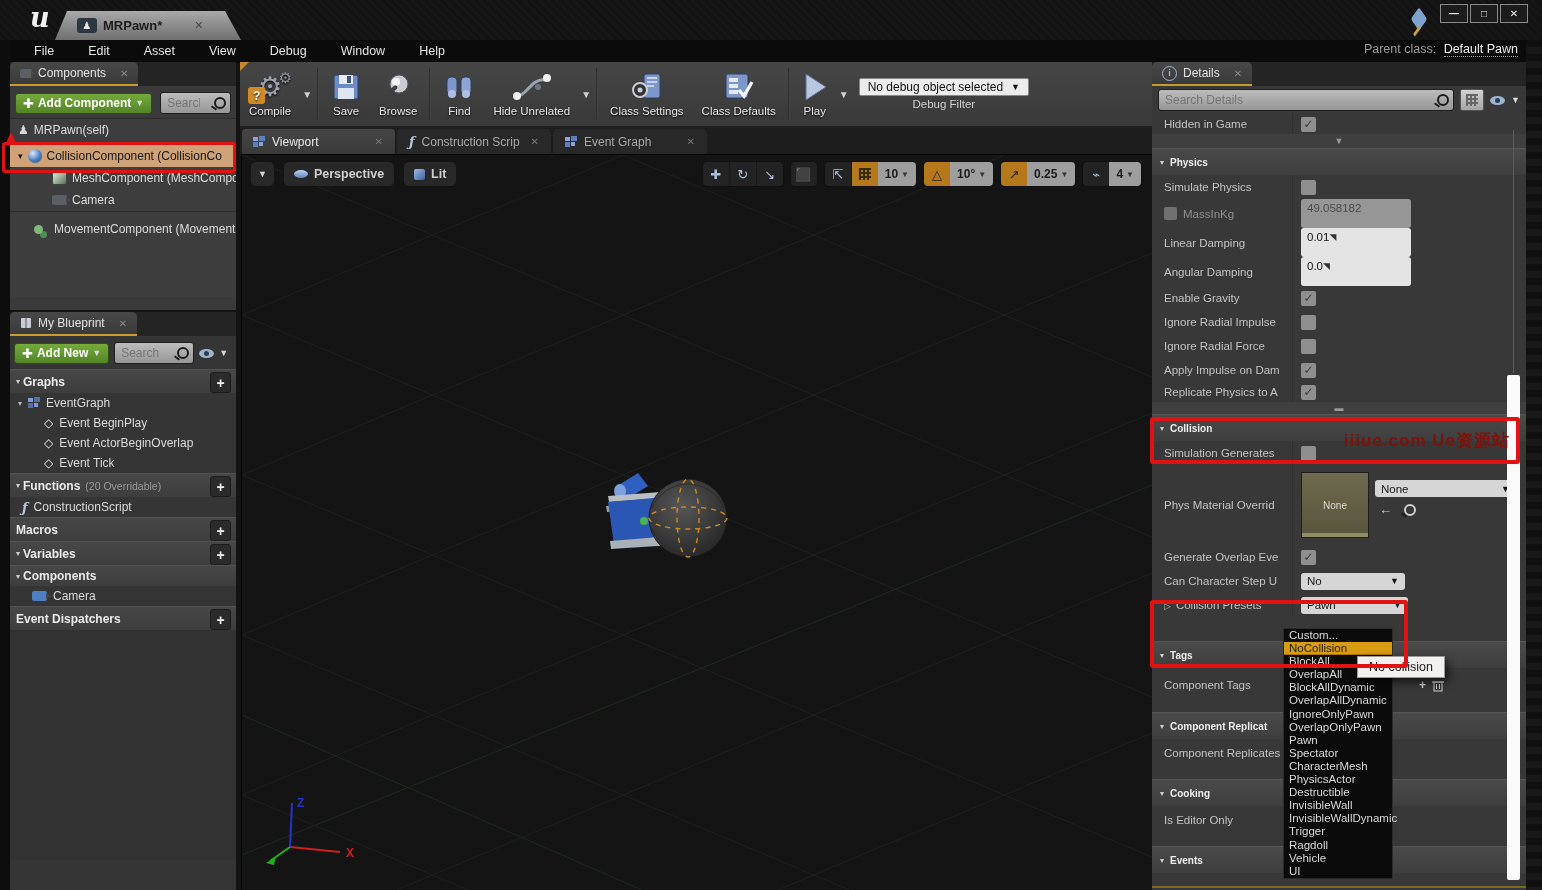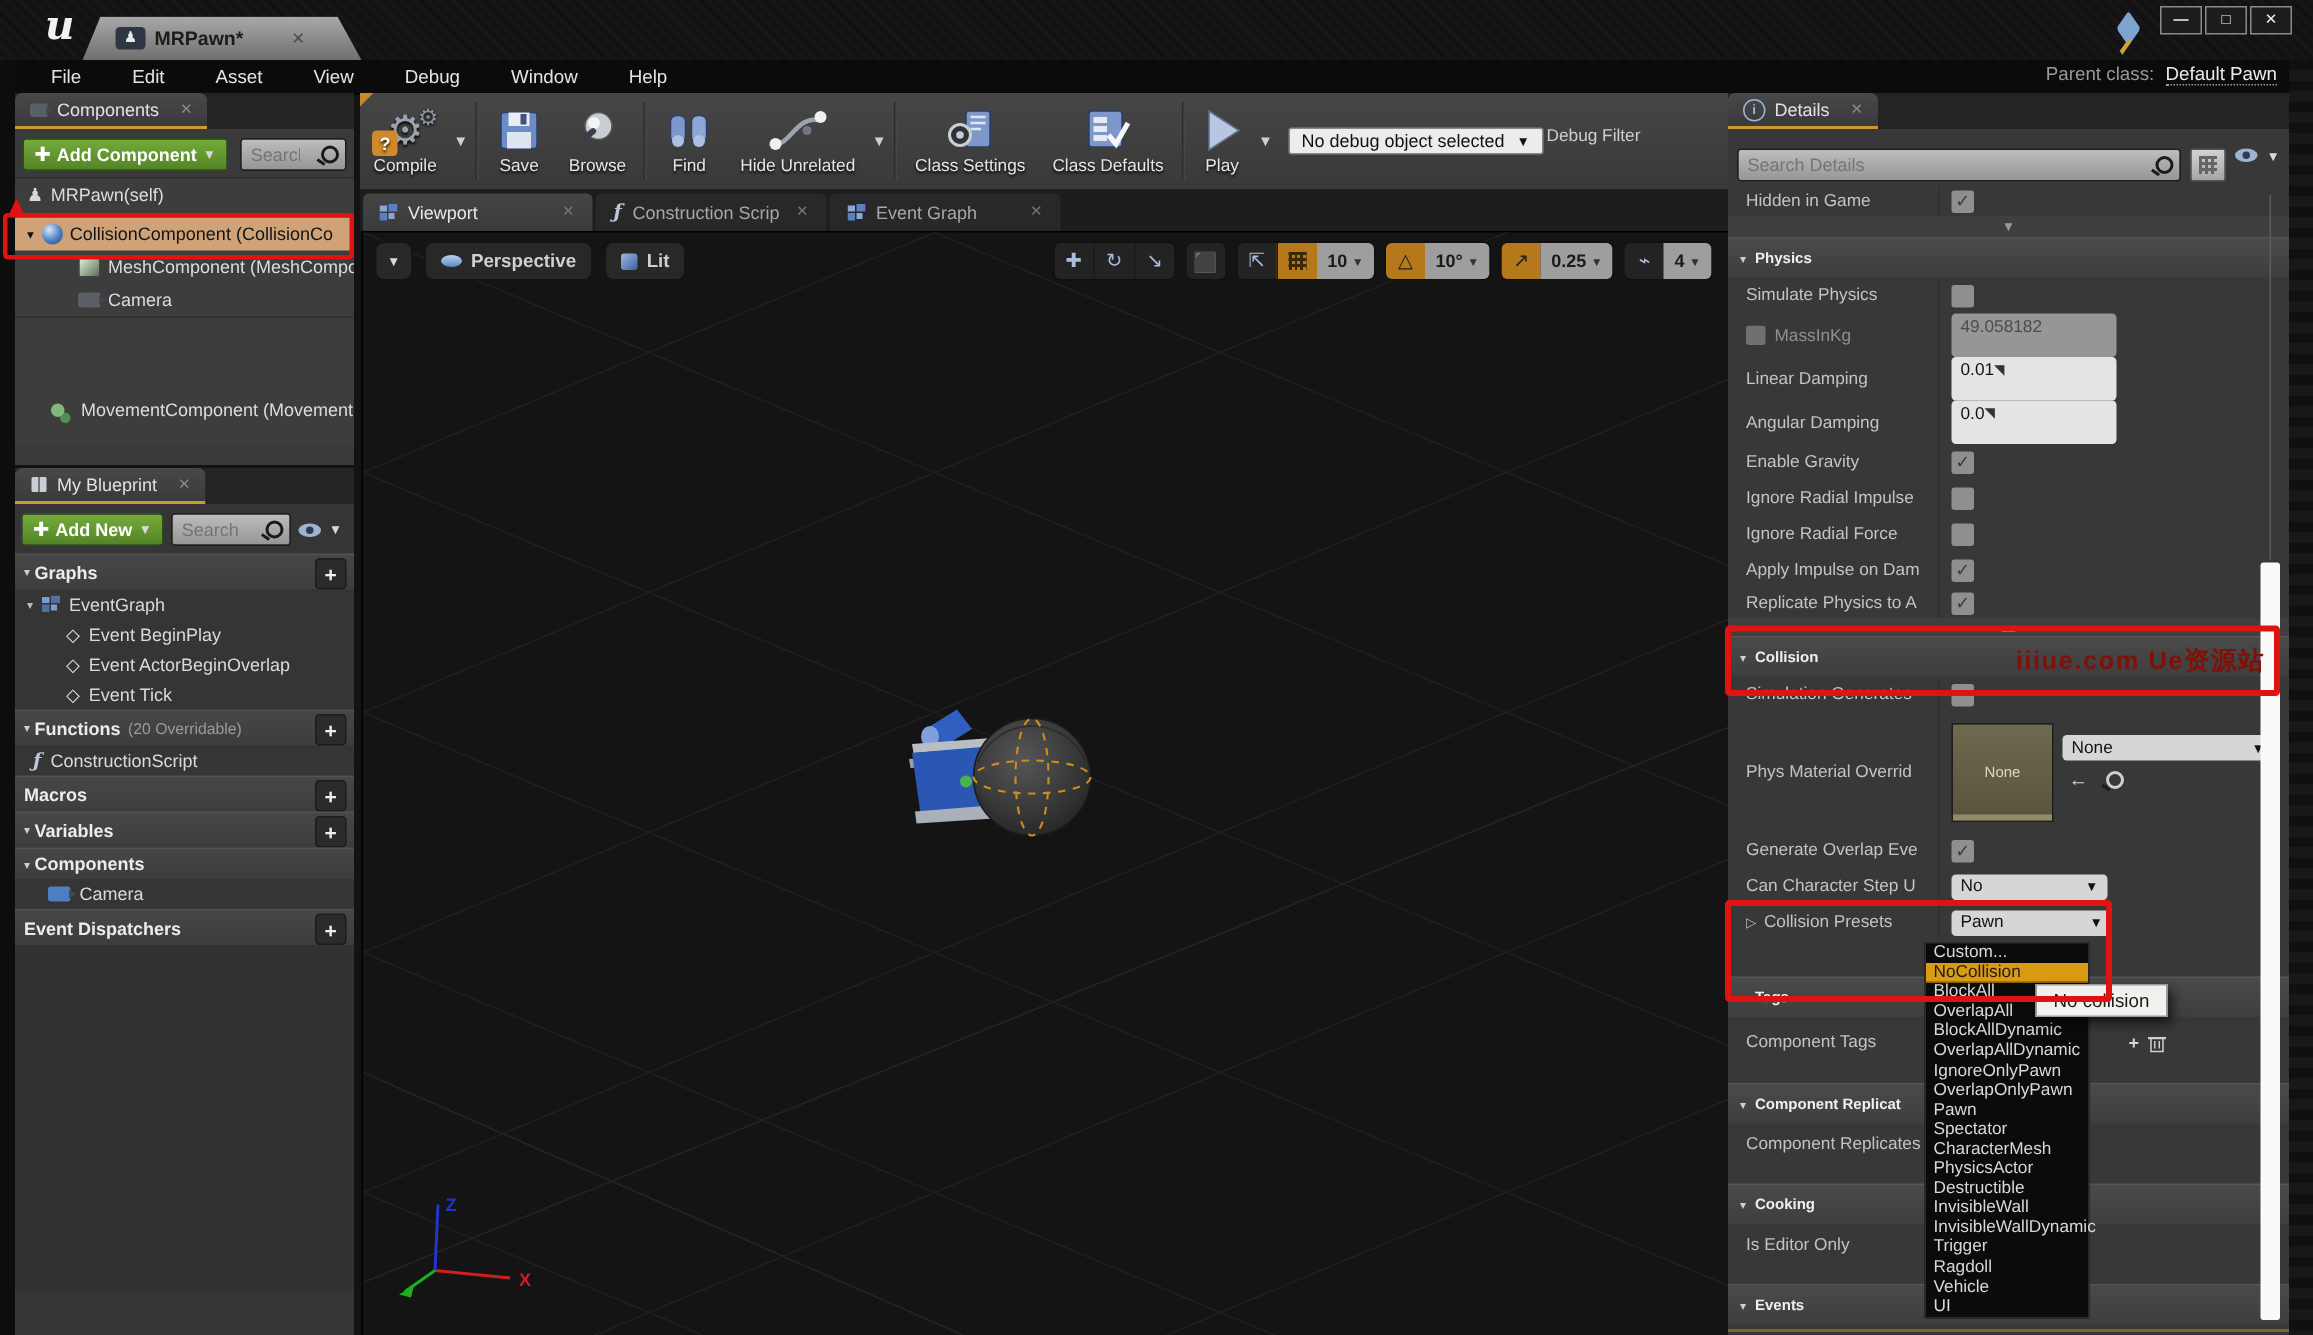--- a/index.html
+++ b/index.html
@@ -62,21 +62,21 @@
 
   
   #components-panel{position:absolute;left:10px;top:62px;width:226px;height:248px;background:#3a3a3a;}
   #comp-head{display:flex;align-items:center;gap:8px;padding:6px 5px 4px 5px;}
   #comp-search{width:72px;}
   .treearea{background:#3d3d3d;border-top:1px solid #2c2c2c;height:178px;}
   .trow{height:22px;display:flex;align-items:center;gap:5px;color:#dcdcdc;font-size:12px;
     padding-left:8px;white-space:nowrap;overflow:hidden;}
   .trow.sel{background:#cfa377;color:#141414;}
   .exp{font-size:9px;color:#111;}
-  .ind1{padding-left:24px;margin-top:44px;} .ind2{padding-left:42px;}
+  .ind1{padding-left:24px;} .ind2{padding-left:42px;}
   .i-ball{width:14px;height:14px;border-radius:50%;flex:none;
     background:radial-gradient(circle at 35% 30%,#d8e9fa,#4d7ec0 55%,#24477e);}
   .i-mesh{width:13px;height:12px;flex:none;background:linear-gradient(135deg,#e8efe2,#8fa48a 60%,#5c6e58);
     border:1px solid #3c463a;border-radius:2px;}
   .i-bird{color:#d8d8d8;font-size:12px;flex:none;}
   .i-cam{width:15px;height:10px;flex:none;background:#5a5f66;border-radius:2px;position:relative;}
   .i-cam:after{content:"";position:absolute;right:-4px;top:2px;border-left:5px solid #43474d;
     border-top:3px solid transparent;border-bottom:3px solid transparent;}
   .i-move{width:9px;height:9px;border-radius:50%;flex:none;background:#7fb879;
     box-shadow:5px 5px 0 -1px #4e8f52;margin-right:6px;}
@@ -108,21 +108,21 @@
   .tbitem{display:flex;flex-direction:column;align-items:center;gap:2px;padding:0 9px;color:#e6e6e6;
     font-size:11.5px;text-shadow:0 1px 2px #000;}
   .tbsep{width:2px;height:52px;background:linear-gradient(90deg,#262626,#4d4d4d);margin:0 3px;}
   .tbcaret{color:#cfcfcf;font-size:10px;margin:0 2px;}
   .icn{height:32px;display:flex;align-items:center;justify-content:center;}
   #compile-icn{position:relative;width:40px;}
   #compile-icn .gear{color:#9aa2ad;font-size:27px;line-height:27px;}
   #compile-icn .gear2{position:absolute;right:-2px;top:-2px;font-size:15px;color:#8b93a0;}
   #compile-icn .qbox{position:absolute;left:-2px;bottom:-1px;width:17px;height:17px;background:#d08a28;
     border-radius:3px;color:#fff;font-weight:bold;font-size:12px;display:flex;align-items:center;justify-content:center;}
-  #debugbox{display:flex;flex-direction:row;align-items:flex-start;gap:2px;margin-left:8px;}
+  #debugbox{display:flex;flex-direction:column;align-items:center;gap:2px;margin-left:8px;}
   #debug-dd{background:#ececec;border:1px solid #888;border-radius:2px;color:#111;
     font-size:12px;padding:1px 8px;display:flex;gap:8px;align-items:center;}
   #debug-dd .caret{color:#111;}
   #debugfilter{color:#cfcfcf;font-size:11.5px;}
 
   
   #doctabs{position:absolute;left:240px;top:127px;width:912px;height:27px;background:#1d1d1d;
     display:flex;align-items:flex-end;gap:2px;padding-left:2px;box-sizing:border-box;}
   .dtab{height:25px;display:flex;align-items:center;gap:7px;padding:0 12px;border-radius:4px 4px 0 0;
     background:#282828;color:#a8a8a8;font-size:12px;min-width:130px;}
@@ -140,21 +140,21 @@
   .xgrp{display:flex;background:#262626e0;border:1px solid #101010;border-radius:5px;overflow:hidden;height:24px;}
   .xbtn{width:26px;display:flex;align-items:center;justify-content:center;color:#a9bedf;font-size:13px;}
   .xbtn+.xbtn{border-left:1px solid #1a1a1a;}
   .xorange{background:#b5791c;color:#222;}
   .xnum{background:#9e9e9e;color:#1b1b1b;font-weight:bold;font-size:12px;padding:0 7px;
     display:flex;align-items:center;gap:3px;}
   .xnum .caret{color:#333;font-size:8px;}
 
   
   #details-panel{position:absolute;left:1152px;top:62px;width:374px;height:828px;background:#383838;overflow:hidden;}
-  #det-search-row{display:flex;align-items:flex-start;gap:6px;padding:13px 6px 3px 6px;}
+  #det-search-row{display:flex;align-items:center;gap:6px;padding:3px 6px 3px 6px;}
   #det-search{flex:1;}
   .gridbtn{width:22px;height:20px;background:linear-gradient(#d2d2d2,#a5a5a5);border:1px solid #555;
     border-radius:2px;display:flex;align-items:center;justify-content:center;}
   .gridglyph{width:12px;height:12px;
     background:repeating-linear-gradient(#666 0 2px,transparent 2px 4px),
                repeating-linear-gradient(90deg,#666 0 2px,transparent 2px 4px);}
   .drow{display:flex;align-items:center;min-height:24px;}
   .dlabel{width:128px;flex:none;padding-left:12px;color:#c3c3c3;font-size:11.5px;
     white-space:nowrap;overflow:hidden;}
   .dval{flex:1;display:flex;align-items:center;gap:6px;border-left:1px solid #303030;

